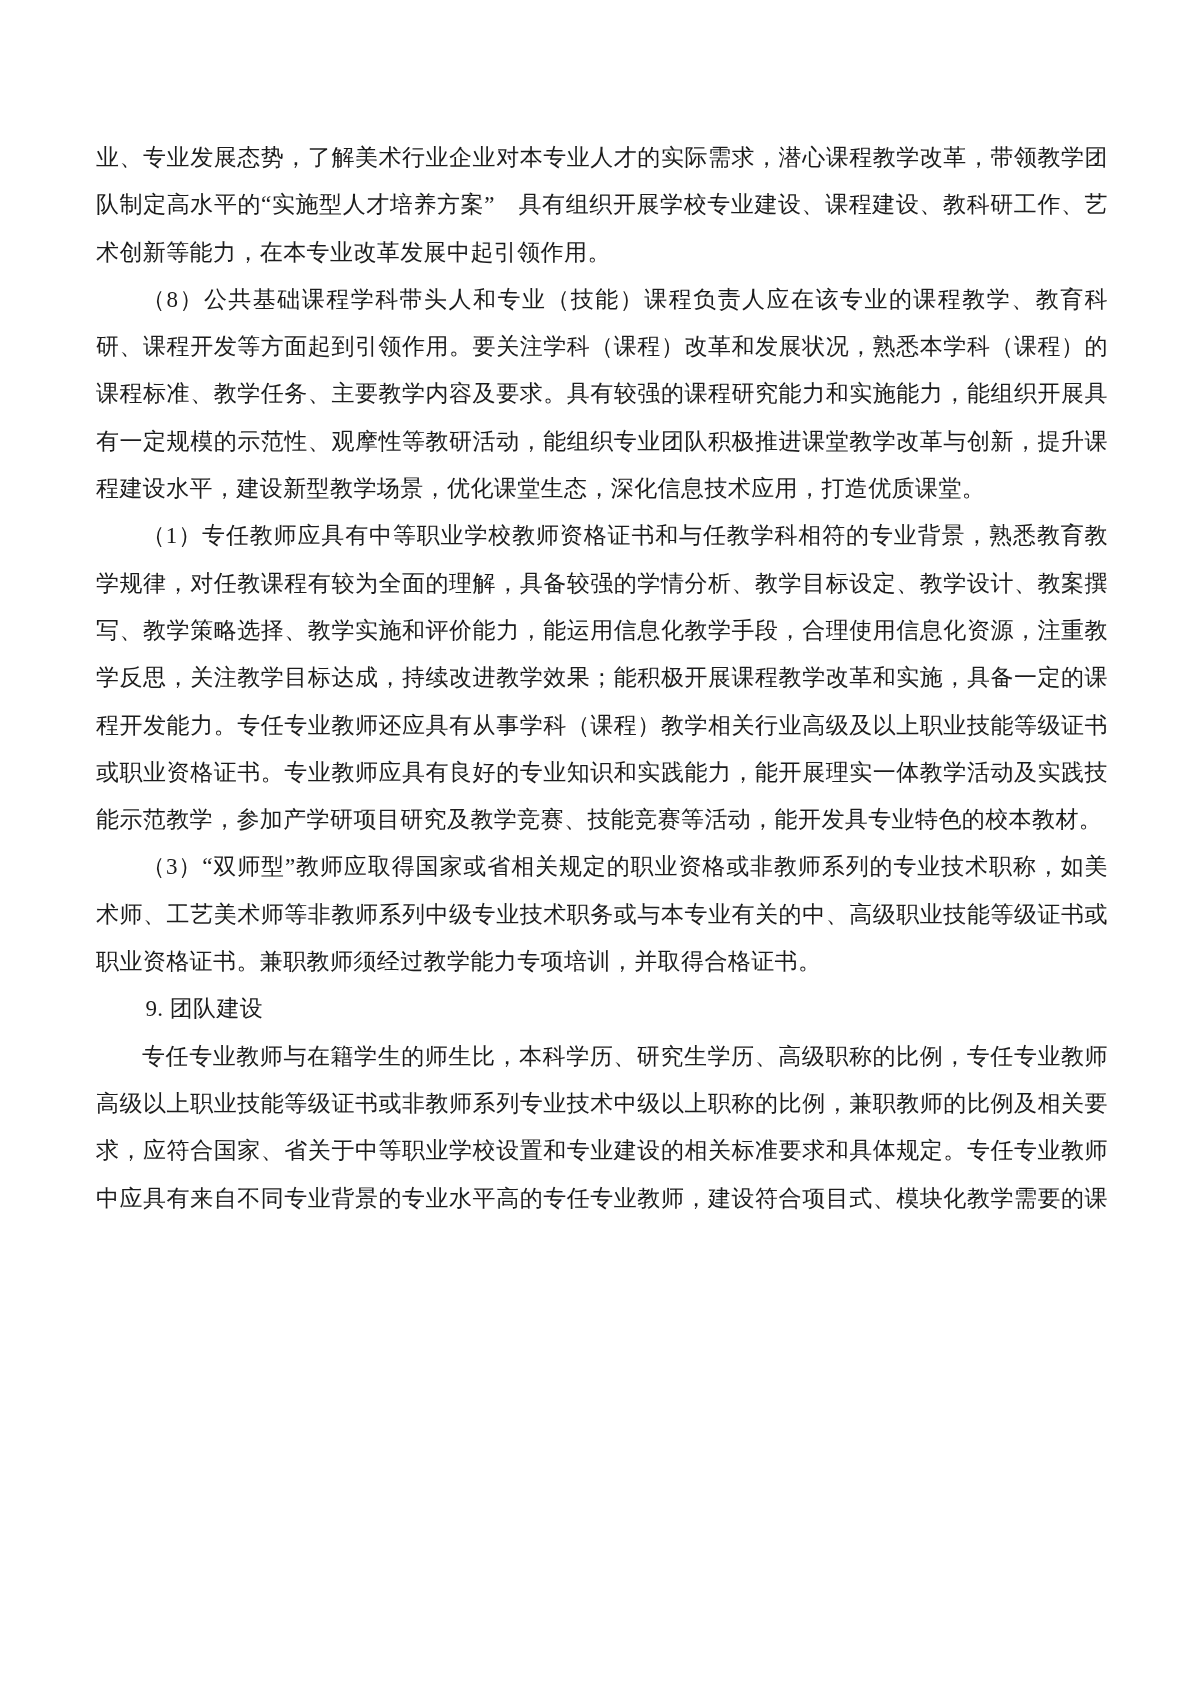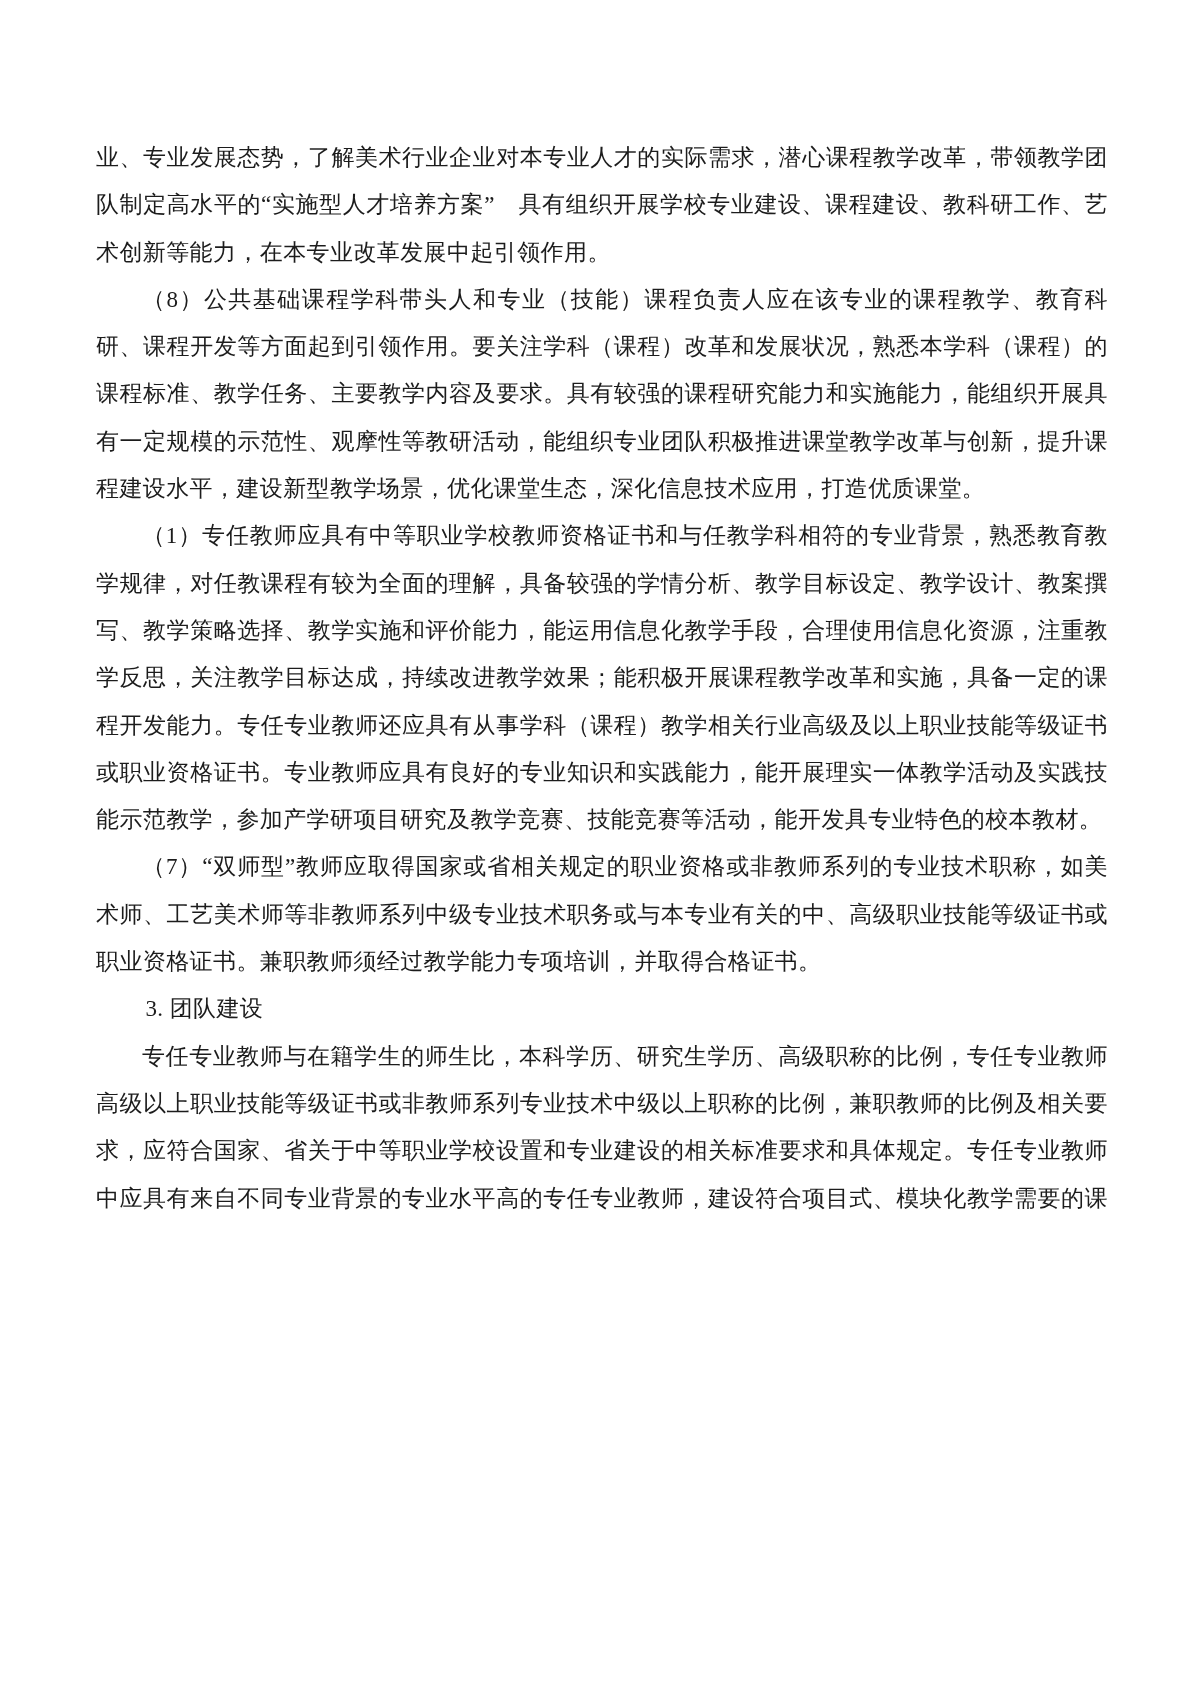--- a/index.html
+++ b/index.html
@@ -46,22 +46,22 @@
   }
 </style>
 </head>
 <body>
 
 <div class="page">
   <div class="content">
     <p class="p-noindent">业、专业发展态势，了解美术行业企业对本专业人才的实际需求，潜心课程教学改革，带领教学团队制定高水平的“实施型人才培养方案”　具有组织开展学校专业建设、课程建设、教科研工作、艺术创新等能力，在本专业改革发展中起引领作用。</p>
     <p class="p-indent">（8）公共基础课程学科带头人和专业（技能）课程负责人应在该专业的课程教学、教育科研、课程开发等方面起到引领作用。要关注学科（课程）改革和发展状况，熟悉本学科（课程）的课程标准、教学任务、主要教学内容及要求。具有较强的课程研究能力和实施能力，能组织开展具有一定规模的示范性、观摩性等教研活动，能组织专业团队积极推进课堂教学改革与创新，提升课程建设水平，建设新型教学场景，优化课堂生态，深化信息技术应用，打造优质课堂。</p>
     <p class="p-indent">（1）专任教师应具有中等职业学校教师资格证书和与任教学科相符的专业背景，熟悉教育教学规律，对任教课程有较为全面的理解，具备较强的学情分析、教学目标设定、教学设计、教案撰写、教学策略选择、教学实施和评价能力，能运用信息化教学手段，合理使用信息化资源，注重教学反思，关注教学目标达成，持续改进教学效果；能积极开展课程教学改革和实施，具备一定的课程开发能力。专任专业教师还应具有从事学科（课程）教学相关行业高级及以上职业技能等级证书或职业资格证书。专业教师应具有良好的专业知识和实践能力，能开展理实一体教学活动及实践技能示范教学，参加产学研项目研究及教学竞赛、技能竞赛等活动，能开发具专业特色的校本教材。</p>
-    <p class="p-indent">（7）“双师型”教师应取得国家或省相关规定的职业资格或非教师系列的专业技术职称，如美术师、工艺美术师等非教师系列中级专业技术职务或与本专业有关的中、高级职业技能等级证书或职业资格证书。兼职教师须经过教学能力专项培训，并取得合格证书。</p>
-    <p class="p-subitem">3. 团队建设</p>
+    <p class="p-indent">（3）“双师型”教师应取得国家或省相关规定的职业资格或非教师系列的专业技术职称，如美术师、工艺美术师等非教师系列中级专业技术职务或与本专业有关的中、高级职业技能等级证书或职业资格证书。兼职教师须经过教学能力专项培训，并取得合格证书。</p>
+    <p class="p-subitem">9. 团队建设</p>
     <p class="p-indent">专任专业教师与在籍学生的师生比，本科学历、研究生学历、高级职称的比例，专任专业教师高级以上职业技能等级证书或非教师系列专业技术中级以上职称的比例，兼职教师的比例及相关要求，应符合国家、省关于中等职业学校设置和专业建设的相关标准要求和具体规定。专任专业教师中应具有来自不同专业背景的专业水平高的专任专业教师，建设符合项目式、模块化教学需要的课程负责人领衔的、跨学科领域的、专兼结合的教学创新团队，实现知识、技能和实践经验的优质互补和跨界融合，不断优化教师团队能力结构，以团队协作的方式开展教学、提升质量。</p>
     <p class="p-heading">（二）教学设施</p>
     <p class="p-subitem">5. 专业教室</p>
   </div>
 
   <div class="footer">
     <span>- 20 -</span>
   </div>
 </div>
 

